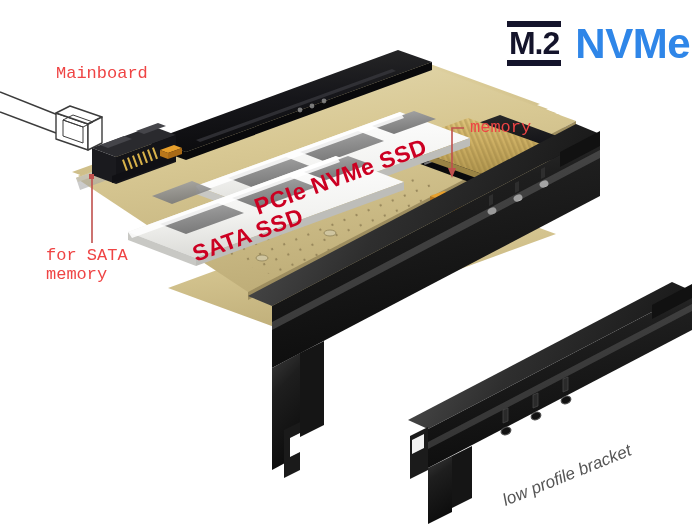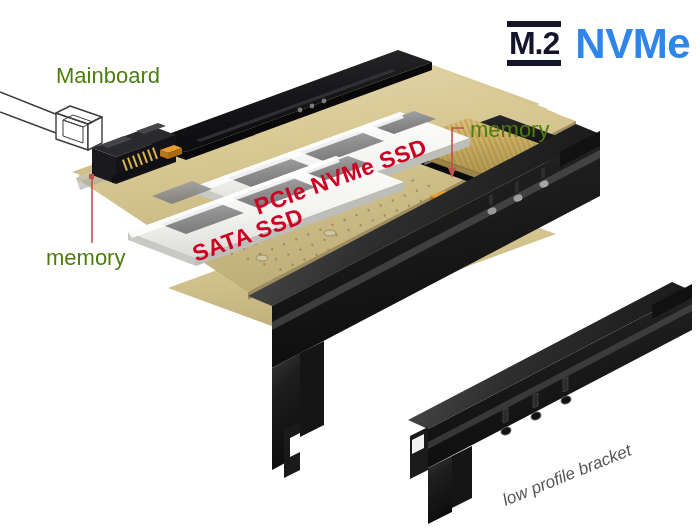--- a/index.html
+++ b/index.html
@@ -20,21 +20,21 @@
     font-size:32px;font-weight:bold;color:#14142b;line-height:0.95;
     letter-spacing:-1px;padding:1px 2px 2px 2px;
     font-family:"Liberation Sans", sans-serif;
   }
   #nvme{
     font-size:42px;font-weight:bold;color:#2f86e8;line-height:1;
     letter-spacing:-0.5px;
   }
 
   
-  .callout{font-size:22px;color:#4d7c0f;line-height:1.12;}
+  .callout{font-size:17px;color:#ef4444;line-height:1.12;font-family:Liberation Mono, monospace;}
   #lp-label{
     font-size:17px;font-style:italic;color:#555;
     transform:rotate(-22deg);transform-origin:0 0;
     white-space:nowrap;
   }
 </style>
 </head>
 <body>
 
 <div id="stage">
@@ -321,20 +321,21 @@
       <polygon points="448,168 456,168 452,178"></polygon>
     </g>
 
     <g>
       <text x="0" y="0" transform="translate(258,215) rotate(-20)" font-family="Liberation Sans, sans-serif" font-size="23" font-weight="bold" fill="#cc0022" letter-spacing="0.5">PCIe NVMe SSD</text>
       <text x="0" y="0" transform="translate(196,262) rotate(-20)" font-family="Liberation Sans, sans-serif" font-size="23" font-weight="bold" fill="#cc0022" letter-spacing="0.5">SATA SSD</text>
     </g>
   </svg>
 
   <div class="abs callout" style="left:46px;top:246px;">
+    <div>for SATA</div>
     <div>memory</div>
   </div>
 
   <div class="abs callout" style="left:470px;top:118px;">
     <div>memory</div>
   </div>
 
   <div class="abs" style="left:500px;top:492px;">
     <div id="lp-label">low profile bracket</div>
   </div>

